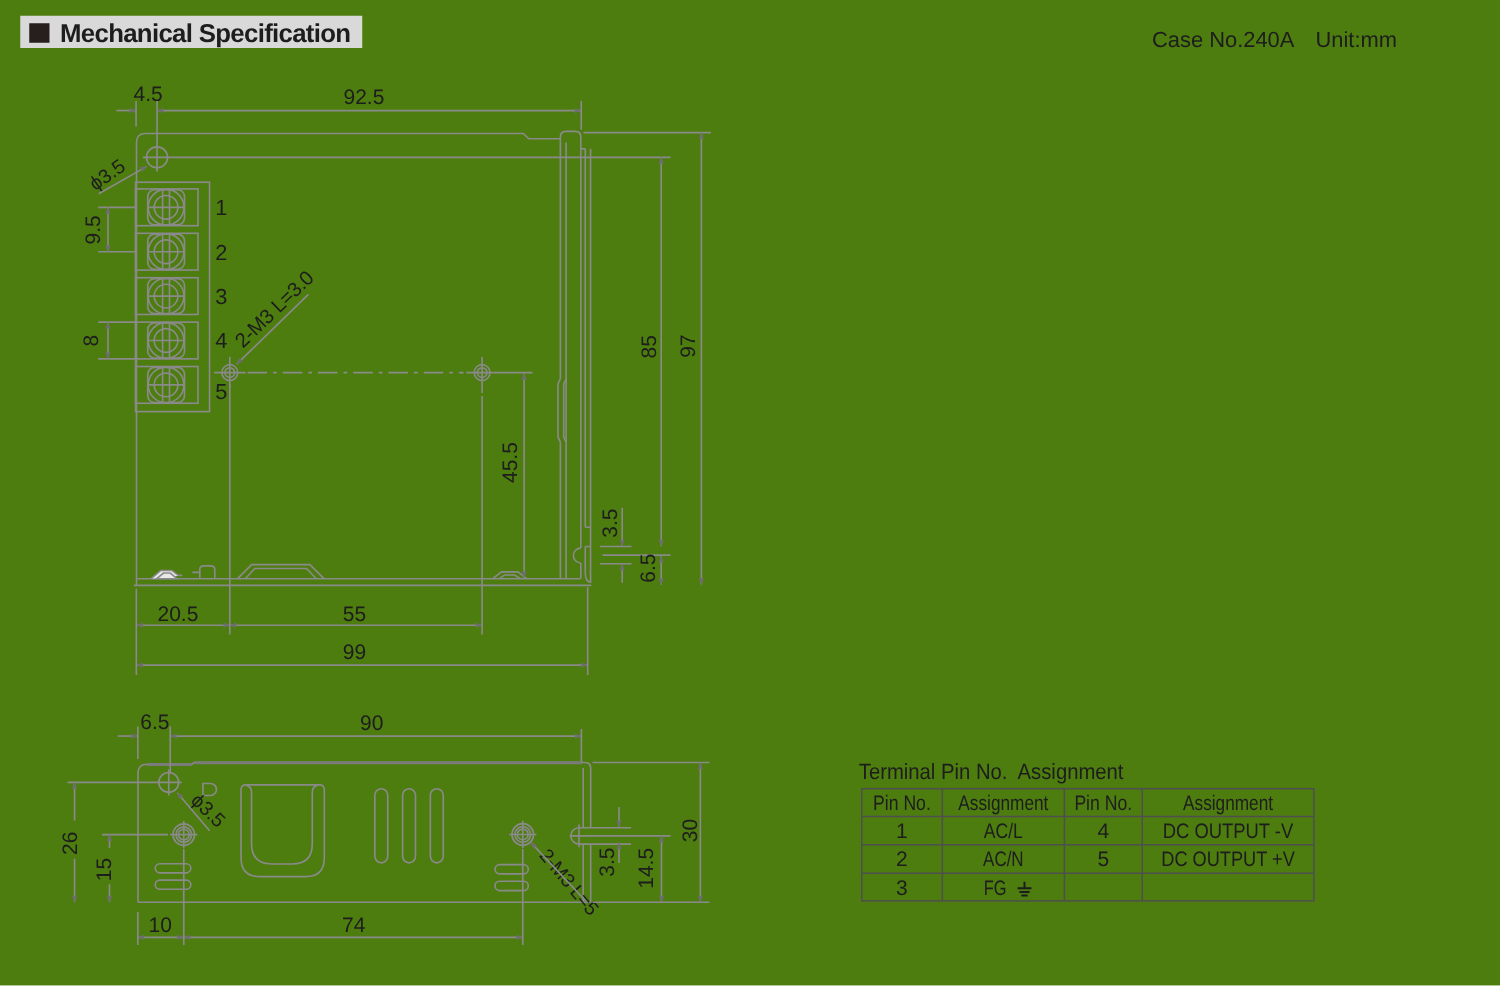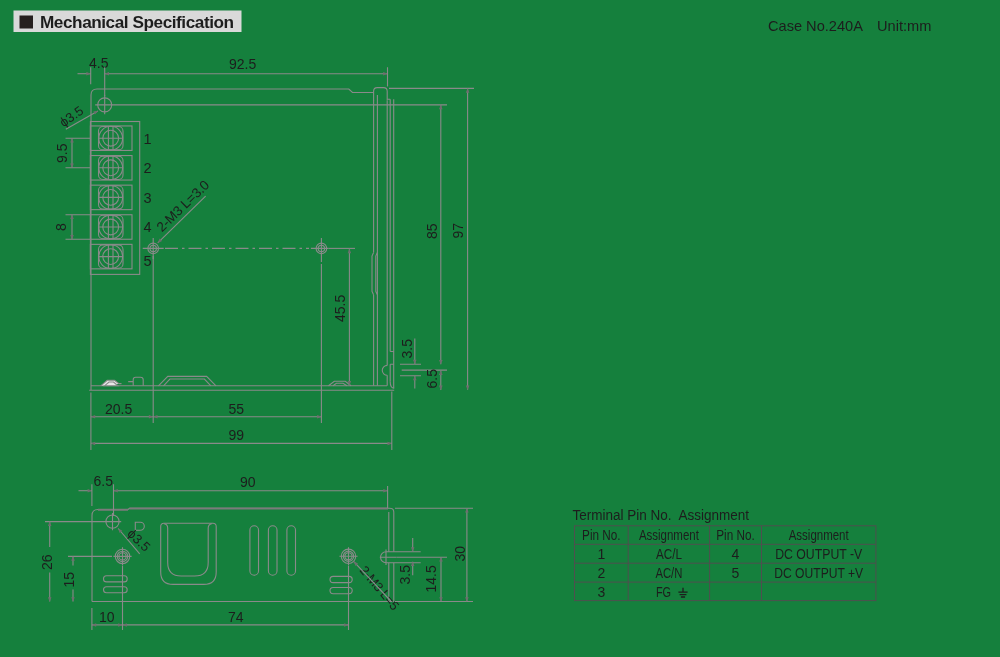--- a/index.html
+++ b/index.html
@@ -1,16 +1,16 @@
 <!DOCTYPE html>
 <html><head>
 <meta charset="utf-8">
 <style>
   html,body{margin:0;padding:0;background:#ffffff;}
-  #page{position:relative;width:1000px;height:657px;background:#15803d;overflow:hidden;
+  #page{position:relative;width:1000px;height:657px;background:#4d7c0f;overflow:hidden;
         font-family:"Liberation Sans", sans-serif;}
   svg text{font-family:"Liberation Sans", sans-serif;fill:#1d1d1d;}
 </style>
 </head>
 <body>
 <div id="page">
 <svg width="1000" height="657" viewBox="0 0 1000 657">
 <defs>
 <marker id="ar" viewBox="0 0 10 10" refX="9.3" refY="5" markerWidth="9.5" markerHeight="4.2" orient="auto-start-reverse">
           <path d="M0,1.2 L10,5 L0,8.8 z" fill="#6e6e6e"></path>

